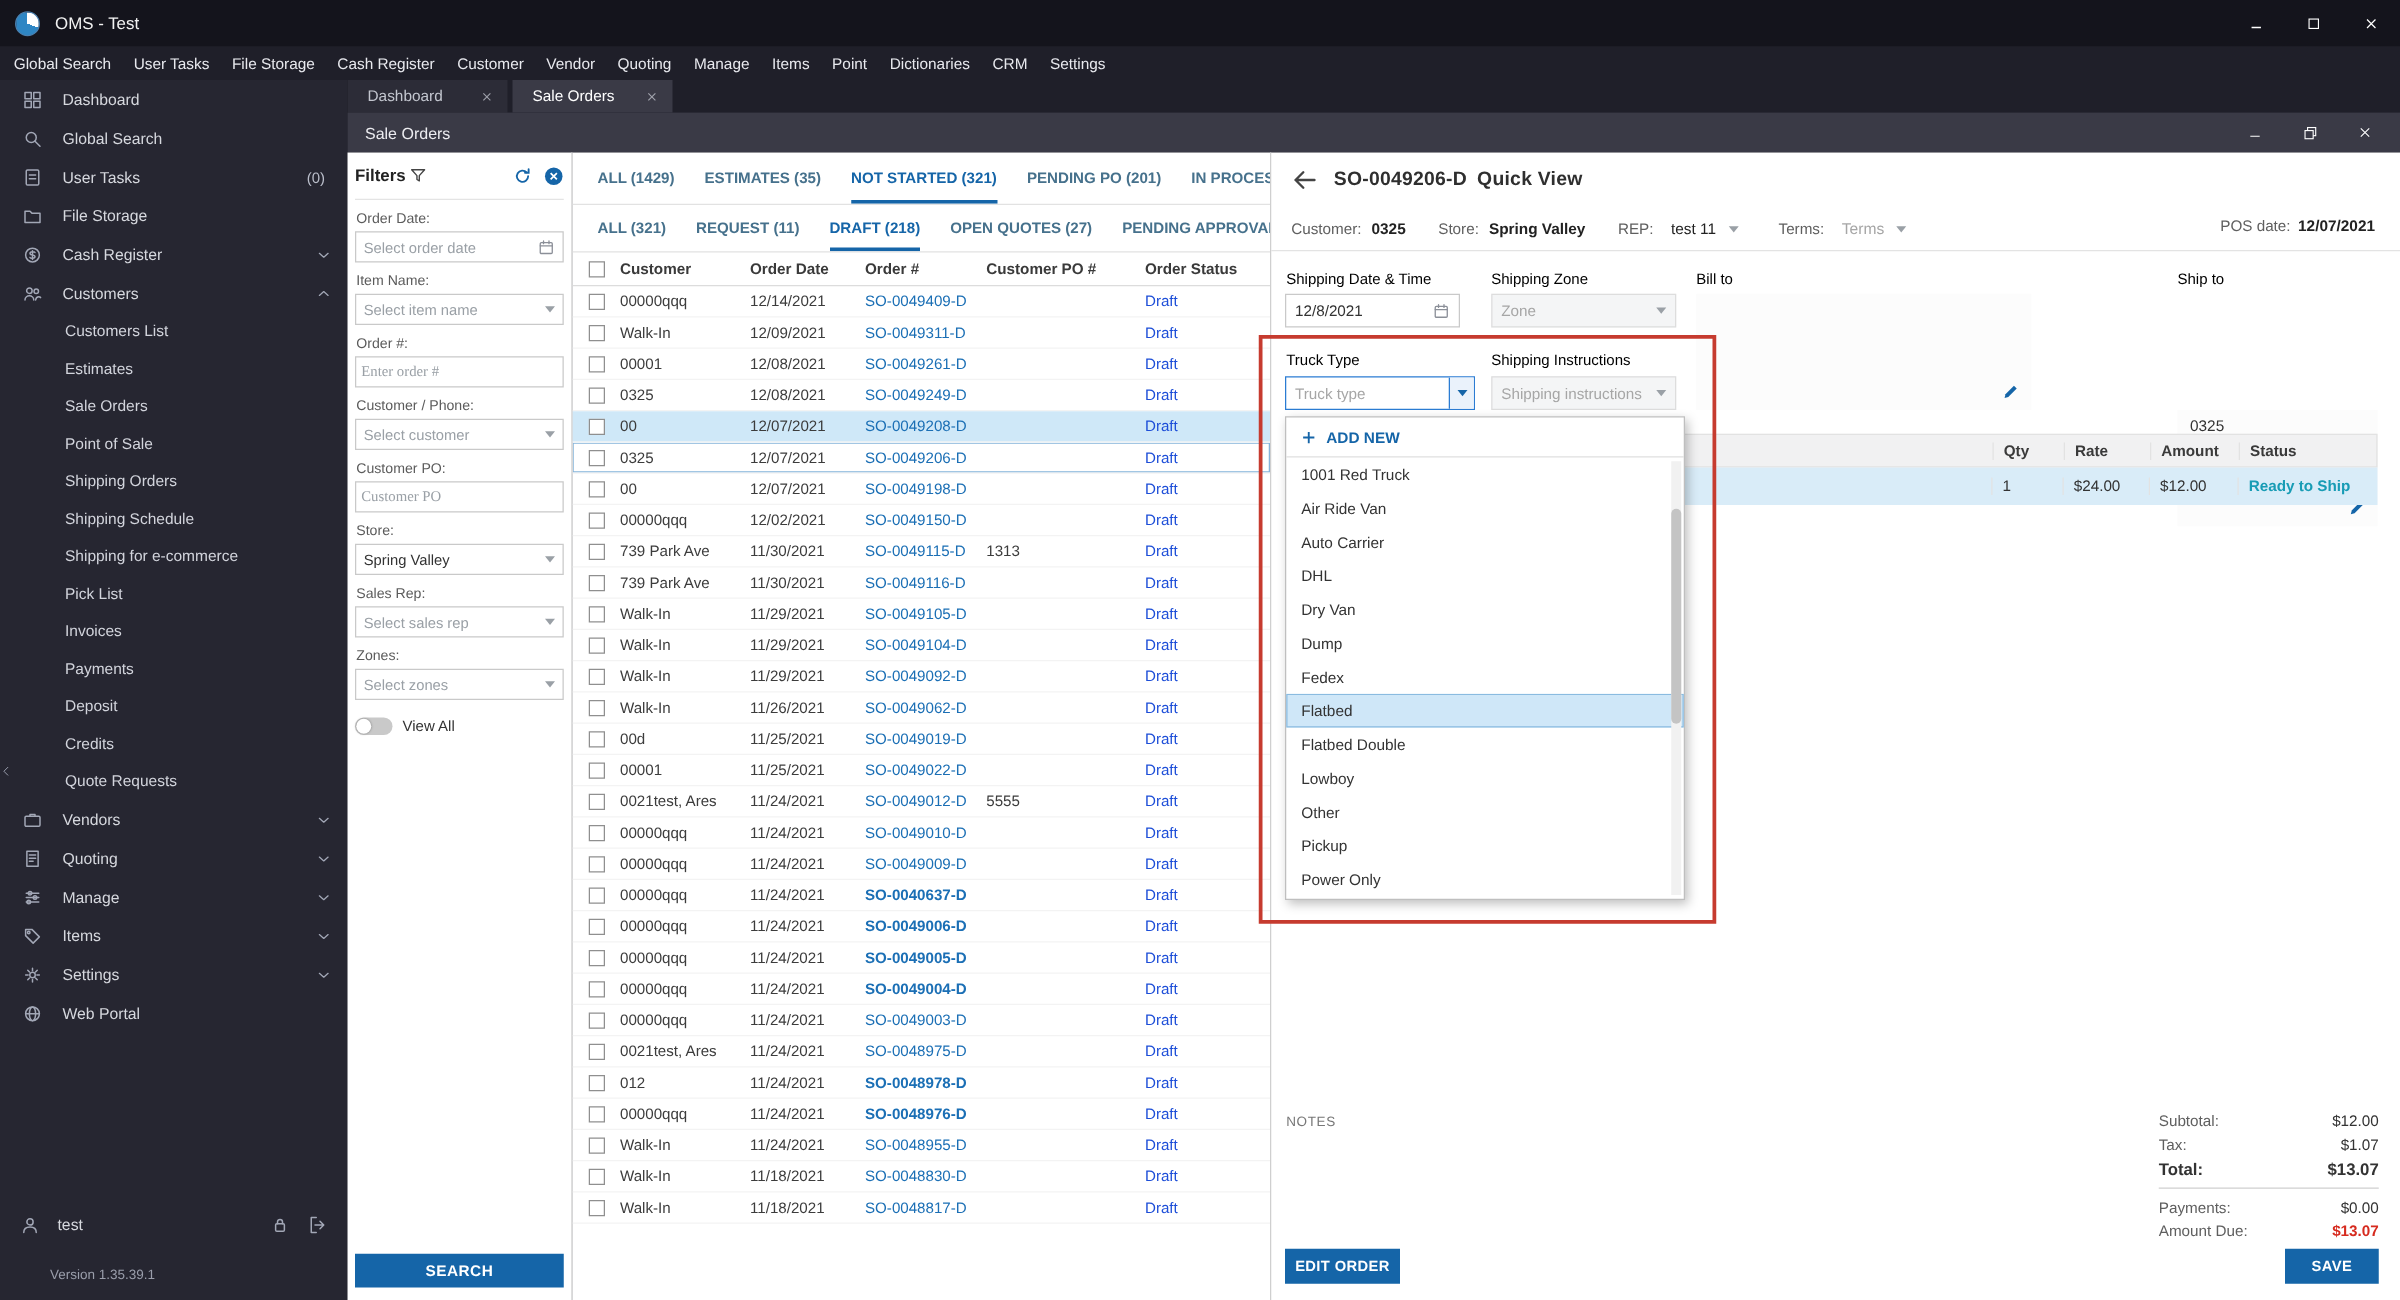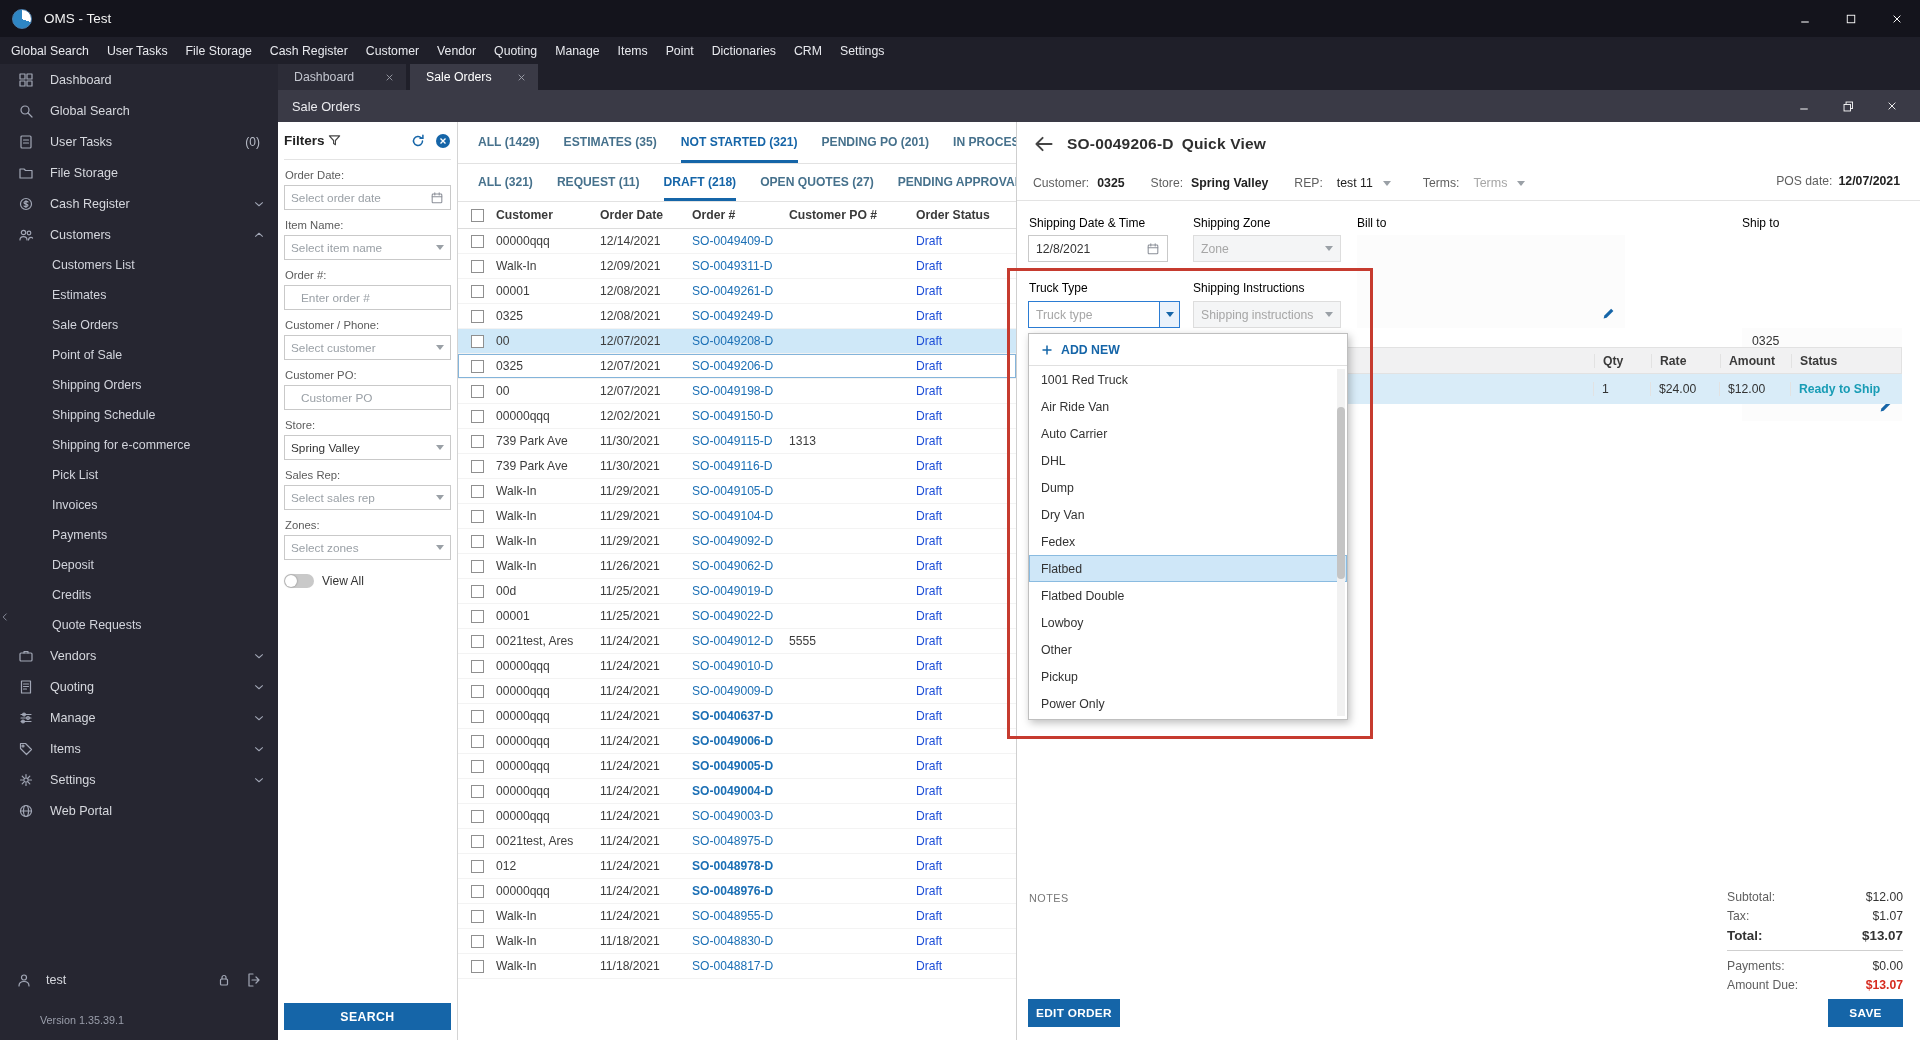--- a/index.html
+++ b/index.html
@@ -49,21 +49,21 @@
   .filters{position:absolute;left:278px;top:122px;width:180px;bottom:0;background:#fff;border-right:1px solid #d4d4d4;padding:0 6px}
   .fhead{height:38px;display:flex;align-items:center;border-bottom:1px solid #e4e4e4}
   .ftitle{font-weight:700;font-size:13.5px;color:#222;margin-right:2px}
   .fhead .fsp{flex:1}
   .fhead .hicon{width:16px;height:16px;margin-left:9px;cursor:pointer}
   .fgroup{margin-top:9px}
   .flabel{font-size:11.3px;color:#5b5b5b;margin:0 0 4px 1px}
   .fctl{height:25px;border:1px solid #c9c9c9;background:#fff;display:flex;align-items:center;padding:0 6px;cursor:pointer}
   .fctl .ph{color:#9aa0a6;font-size:11.8px;flex:1;white-space:nowrap;overflow:hidden}
   .fctl .val{color:#333;font-size:11.8px;flex:1}
-  .fin{width:100%;height:25px;border:1px solid #c9c9c9;padding:0 16px;font-size:11.8px;font-family:Liberation Sans, sans-serif;color:#333}
+  .fin{width:100%;height:25px;border:1px solid #c9c9c9;padding:0 4px;font-size:11.8px;font-family:Liberation Serif, serif;color:#333}
   .fin::placeholder{color:#9aa0a6}
   .arr{width:0;height:0;border-left:4px solid transparent;border-right:4px solid transparent;border-top:5px solid #9aa0a6;margin-left:4px}
   .toggle-row{display:flex;align-items:center;margin-top:14px}
   .toggle{width:30px;height:14px;border-radius:8px;background:#c9c9c9;position:relative;cursor:pointer}
   .toggle .knob{position:absolute;left:1px;top:1px;width:12px;height:12px;border-radius:50%;background:#fff;box-shadow:0 0 2px rgba(0,0,0,.4)}
   .toggle-label{margin-left:8px;font-size:12px;color:#333}
   .search-btn{position:absolute;left:6px;right:6px;bottom:10px;height:27px;background:#1565a8;color:#fff;border:none;font-weight:700;font-size:12.3px;letter-spacing:.4px;cursor:pointer;font-family:"Liberation Sans",sans-serif}
 
   
   .list{position:absolute;left:458px;top:122px;width:558px;bottom:0;background:#fff;overflow:hidden}
@@ -1008,22 +1008,22 @@
             <path d="M8 2v12M2 8h12" stroke="#1565a8" stroke-width="2"></path>
           </svg>
         <span>ADD NEW</span>
       </div>
       <div>
 
       <div class="dd-opt">1001 Red Truck</div>
           <div class="dd-opt">Air Ride Van</div>
           <div class="dd-opt">Auto Carrier</div>
           <div class="dd-opt">DHL</div>
+          <div class="dd-opt">Dry Van</div>
           <div class="dd-opt">Dump</div>
-          <div class="dd-opt">Dry Van</div>
           <div class="dd-opt">Fedex</div>
           <div class="dd-opt selected">Flatbed</div>
           <div class="dd-opt">Flatbed Double</div>
           <div class="dd-opt">Lowboy</div>
           <div class="dd-opt">Other</div>
           <div class="dd-opt">Pickup</div>
           <div class="dd-opt">Power Only</div>
         </div>
       <div class="dd-scroll">
           <div class="dd-thumb"></div>

